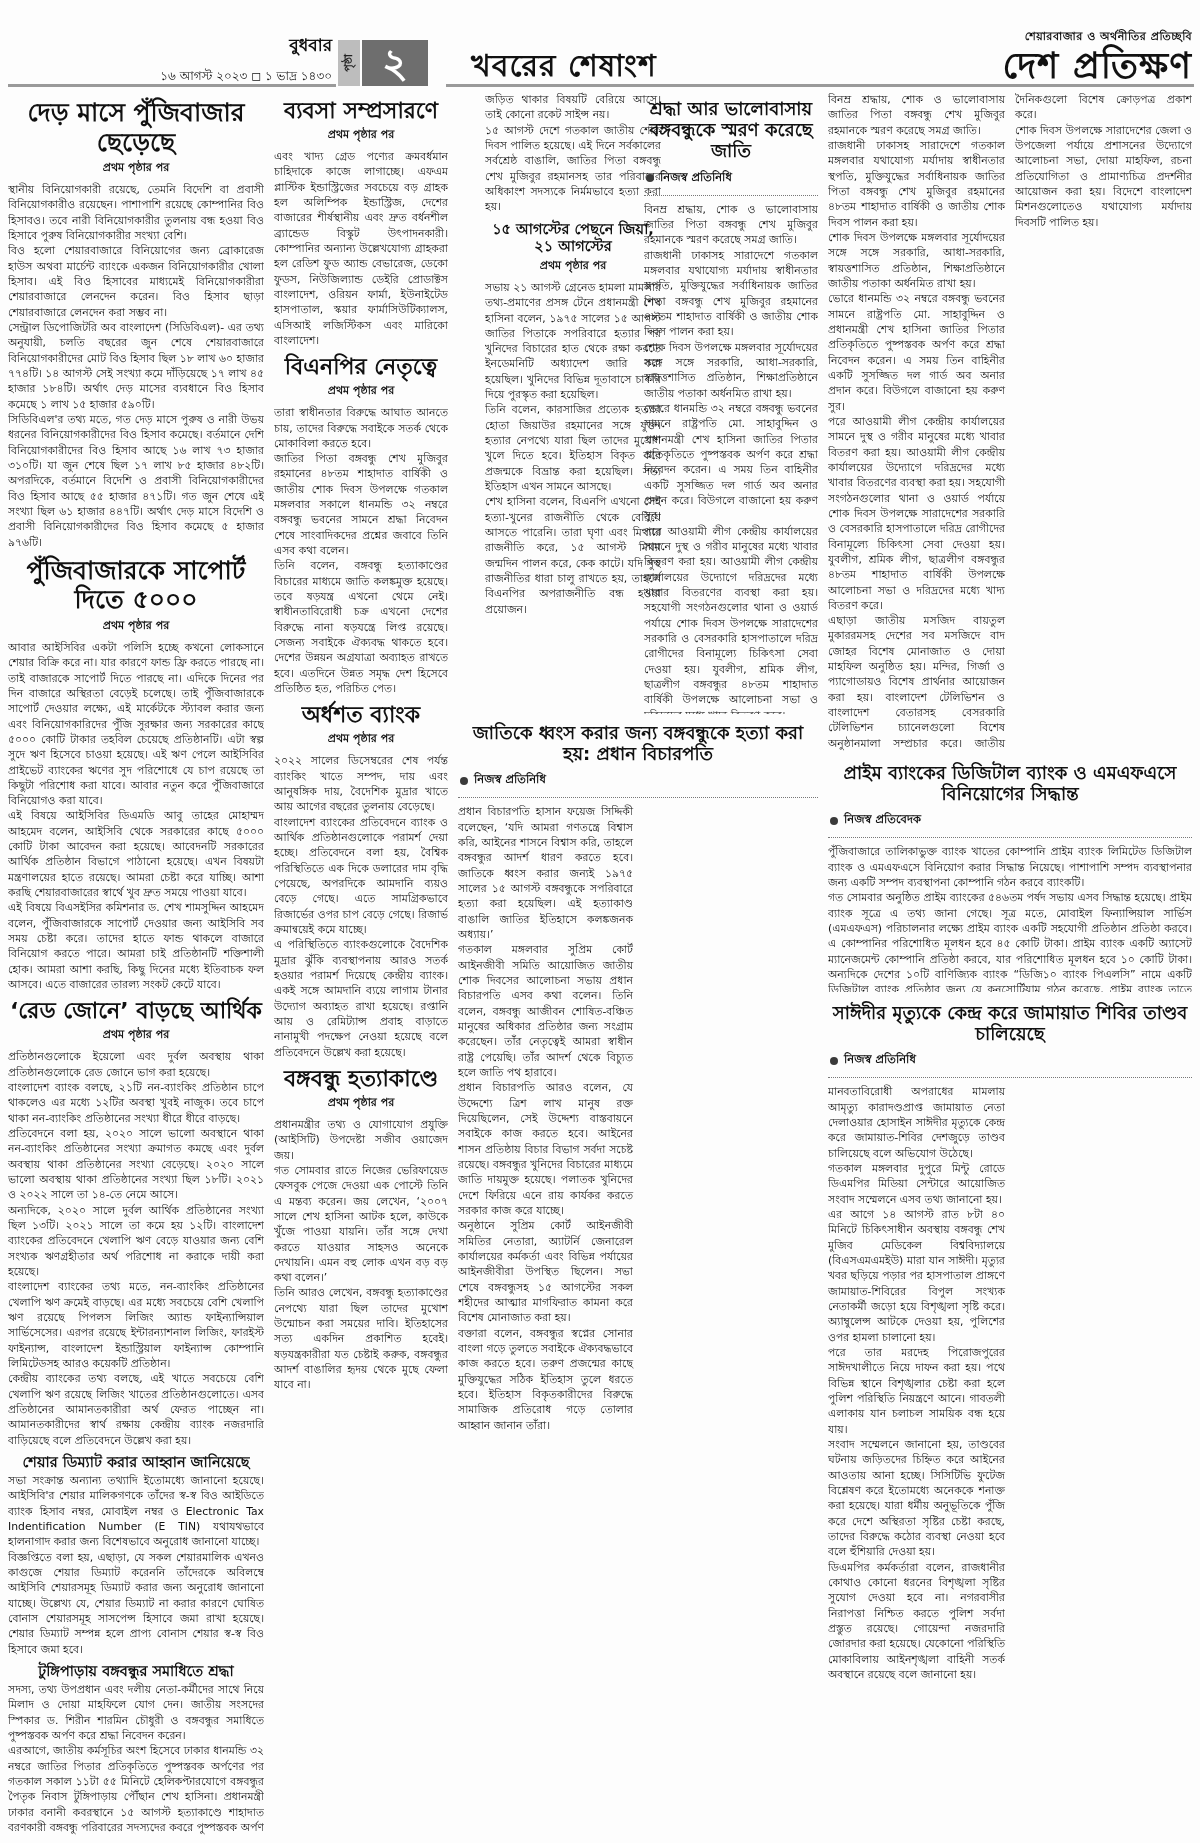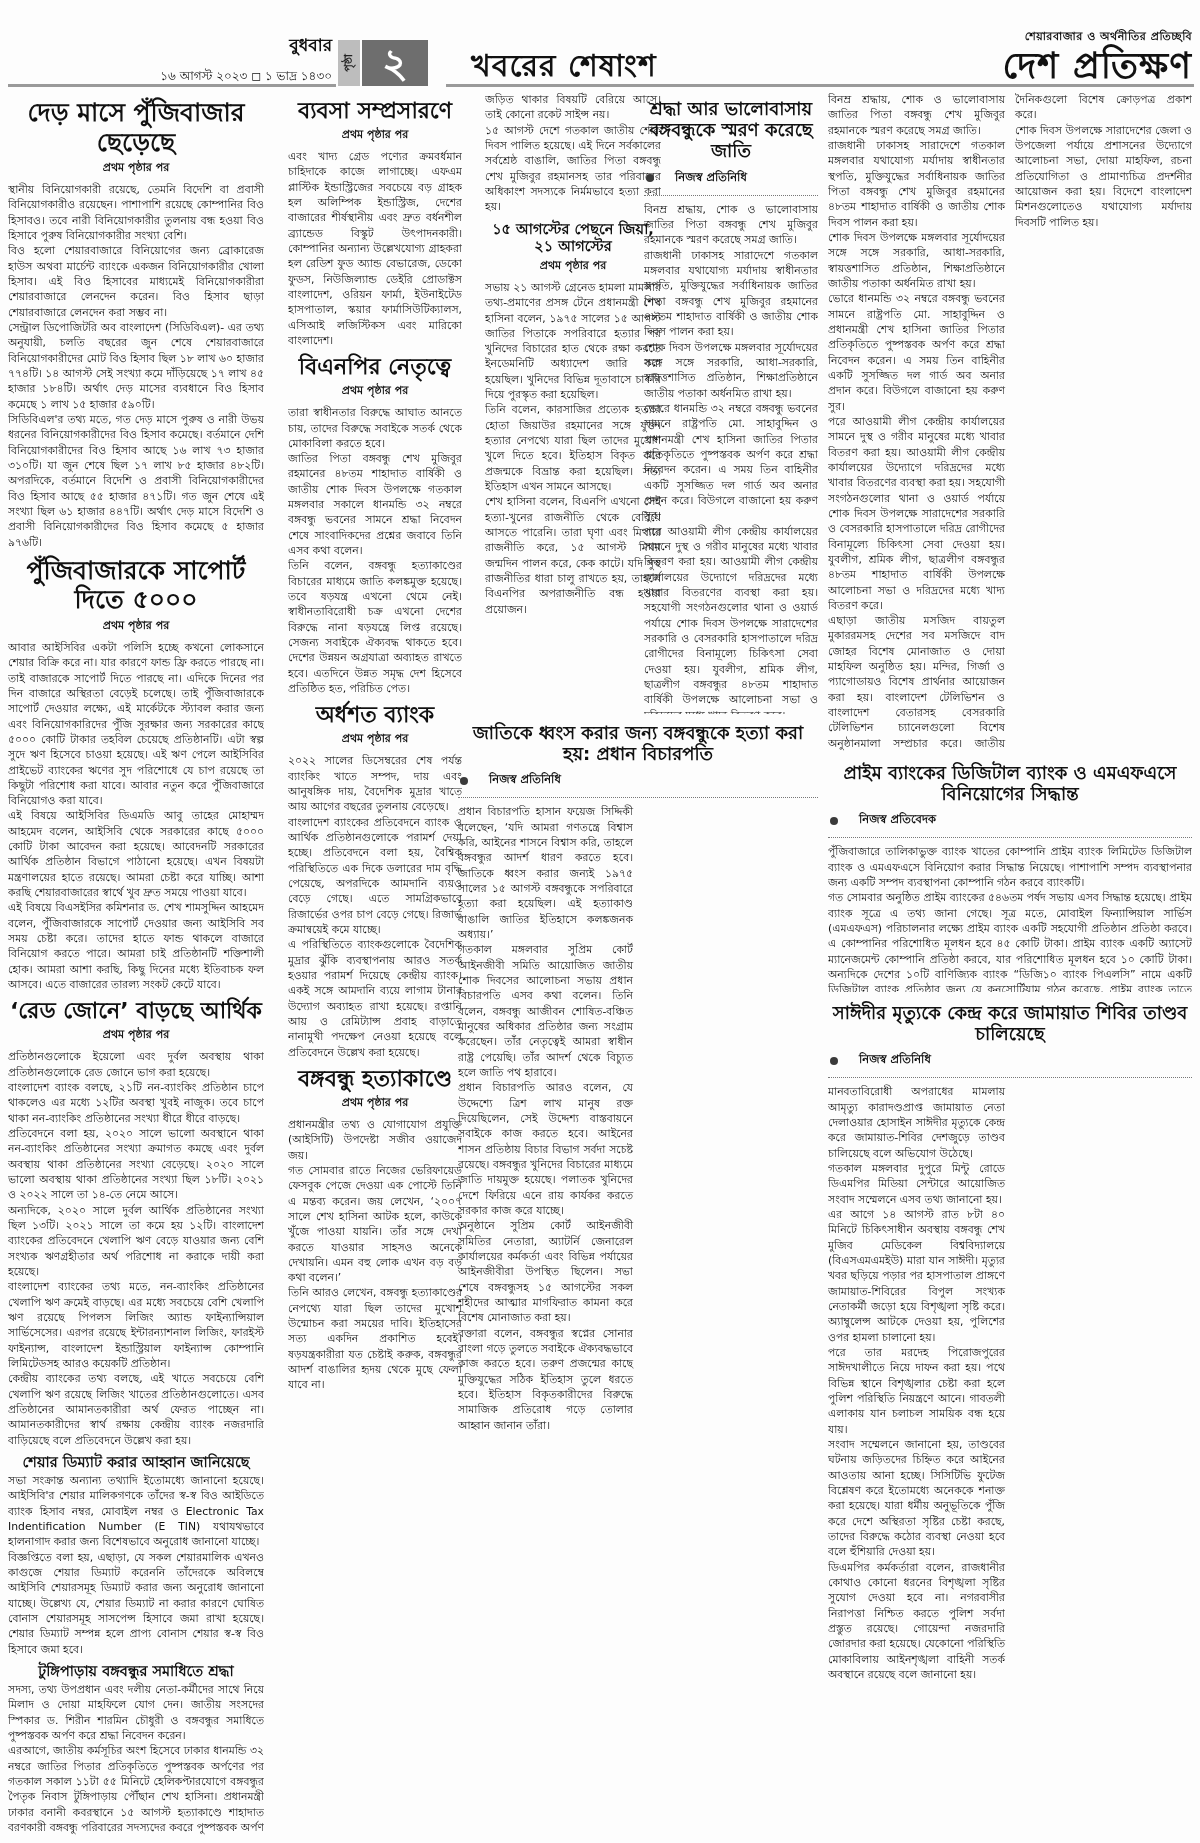--- a/index.html
+++ b/index.html
@@ -24,21 +24,21 @@
   .masthead-name{font-size:36px;font-weight:bold;line-height:1.05;letter-spacing:1px;}
   
   .col{position:absolute;top:92px;height:1743px;overflow:hidden;}
   .abs-block{position:absolute;overflow:hidden;}
   .headline{font-weight:bold;text-align:center;line-height:1.18;margin:6px 0 2px;}
   .h-xl{font-size:25px;}
   .h-lg{font-size:22px;}
   .h-md{font-size:18px;}
   .h-sm{font-size:14.5px;}
   .cont{font-weight:bold;text-align:center;font-size:11px;margin:1px 0 4px;}
-  .byline{display:flex;align-items:center;gap:21px;font-weight:bold;font-size:11.5px;
+  .byline{display:flex;align-items:center;gap:6px;font-weight:bold;font-size:11.5px;
         padding:5px 2px 7px;border-bottom:1px dotted #777;margin-bottom:6px;}
   .bullet{width:8px;height:8px;border-radius:50%;background:#3a3a3a;flex:0 0 auto;}
   .body{font-size:10.8px;line-height:1.42;text-align:justify;white-space:pre-line;
         word-break:break-word;}
   .two-col{column-count:2;column-gap:10px;column-fill:auto;height:100%;}
 </style>
 </head>
 <body>
 
 <div class="page">
@@ -95,21 +95,21 @@
 বিজ্ঞপ্তিতে বলা হয়, এছাড়া, যে সকল শেয়ারমালিক এখনও কাগুজে শেয়ার ডিম্যাট করেননি তাঁদেরকে অবিলম্বে আইসিবি শেয়ারসমূহ ডিম্যাট করার জন্য অনুরোধ জানানো যাচ্ছে। উল্লেখ্য যে, শেয়ার ডিম্যাট না করার কারণে ঘোষিত বোনাস শেয়ারসমূহ সাসপেন্স হিসাবে জমা রাখা হয়েছে। শেয়ার ডিম্যাট সম্পন্ন হলে প্রাপ্য বোনাস শেয়ার স্ব-স্ব বিও হিসাবে জমা হবে।</div>
     </div>
     <div>
       <div class="headline h-sm">টুঙ্গিপাড়ায় বঙ্গবন্ধুর সমাধিতে শ্রদ্ধা</div>
       <div class="body">সদস্য, তথ্য উপপ্রধান এবং দলীয় নেতা-কর্মীদের সাথে নিয়ে মিলাদ ও দোয়া মাহফিলে যোগ দেন। জাতীয় সংসদের স্পিকার ড. শিরীন শারমিন চৌধুরী ও বঙ্গবন্ধুর সমাধিতে পুষ্পস্তবক অর্পণ করে শ্রদ্ধা নিবেদন করেন।
 এরআগে, জাতীয় কর্মসূচির অংশ হিসেবে ঢাকার ধানমন্ডি ৩২ নম্বরে জাতির পিতার প্রতিকৃতিতে পুষ্পস্তবক অর্পণের পর গতকাল সকাল ১১টা ৫৫ মিনিটে হেলিকপ্টারযোগে বঙ্গবন্ধুর পৈতৃক নিবাস টুঙ্গিপাড়ায় পৌঁছান শেখ হাসিনা। প্রধানমন্ত্রী ঢাকার বনানী কবরস্থানে ১৫ আগস্ট হত্যাকাণ্ডে শাহাদাত বরণকারী বঙ্গবন্ধু পরিবারের সদস্যদের কবরে পুষ্পস্তবক অর্পণ ও দোয়ায় অংশ নেন।
 এ সময় বঙ্গবন্ধুর দুই কন্যা বর্তমান প্রধানমন্ত্রী শেখ হাসিনা ও তাঁর ছোট বোন শেখ রেহানা সমাধি সৌধ প্রাঙ্গণে ফাতেহা পাঠ ও বিশেষ মোনাজাতে অংশগ্রহণ করেন।</div>
     </div>
   </div>
 
-  <div class="col" style="left:288px;width:174px;">
+  <div class="col" style="left:274px;width:174px;">
     <div>
       <div class="headline h-lg">ব্যবসা সম্প্রসারণে</div>
       <div class="cont">প্রথম পৃষ্ঠার পর</div>
       <div class="body">এবং খাদ্য গ্রেড পণ্যের ক্রমবর্ধমান চাহিদাকে কাজে লাগাচ্ছে। এফএম প্লাস্টিক ইন্ডাস্ট্রিজের সবচেয়ে বড় গ্রাহক হল অলিম্পিক ইন্ডাস্ট্রিজ, দেশের বাজারের শীর্ষস্থানীয় এবং দ্রুত বর্ধনশীল ব্র্যান্ডেড বিস্কুট উৎপাদনকারী। কোম্পানির অন্যান্য উল্লেখযোগ্য গ্রাহকরা হল রেডিশ ফুড অ্যান্ড বেভারেজ, ডেকো ফুডস, নিউজিল্যান্ড ডেইরি প্রোডাক্টস বাংলাদেশ, ওরিয়ন ফার্মা, ইউনাইটেড হাসপাতাল, স্কয়ার ফার্মাসিউটিক্যালস, এসিআই লজিস্টিকস এবং মারিকো বাংলাদেশ।</div>
     </div>
     <div>
       <div class="headline h-lg">বিএনপির নেতৃত্বে</div>
       <div class="cont">প্রথম পৃষ্ঠার পর</div>
       <div class="body">তারা স্বাধীনতার বিরুদ্ধে আঘাত আনতে চায়, তাদের বিরুদ্ধে সবাইকে সতর্ক থেকে মোকাবিলা করতে হবে।
 জাতির পিতা বঙ্গবন্ধু শেখ মুজিবুর রহমানের ৪৮তম শাহাদাত বার্ষিকী ও জাতীয় শোক দিবস উপলক্ষে গতকাল মঙ্গলবার সকালে ধানমন্ডি ৩২ নম্বরে বঙ্গবন্ধু ভবনের সামনে শ্রদ্ধা নিবেদন শেষে সাংবাদিকদের প্রশ্নের জবাবে তিনি এসব কথা বলেন।

